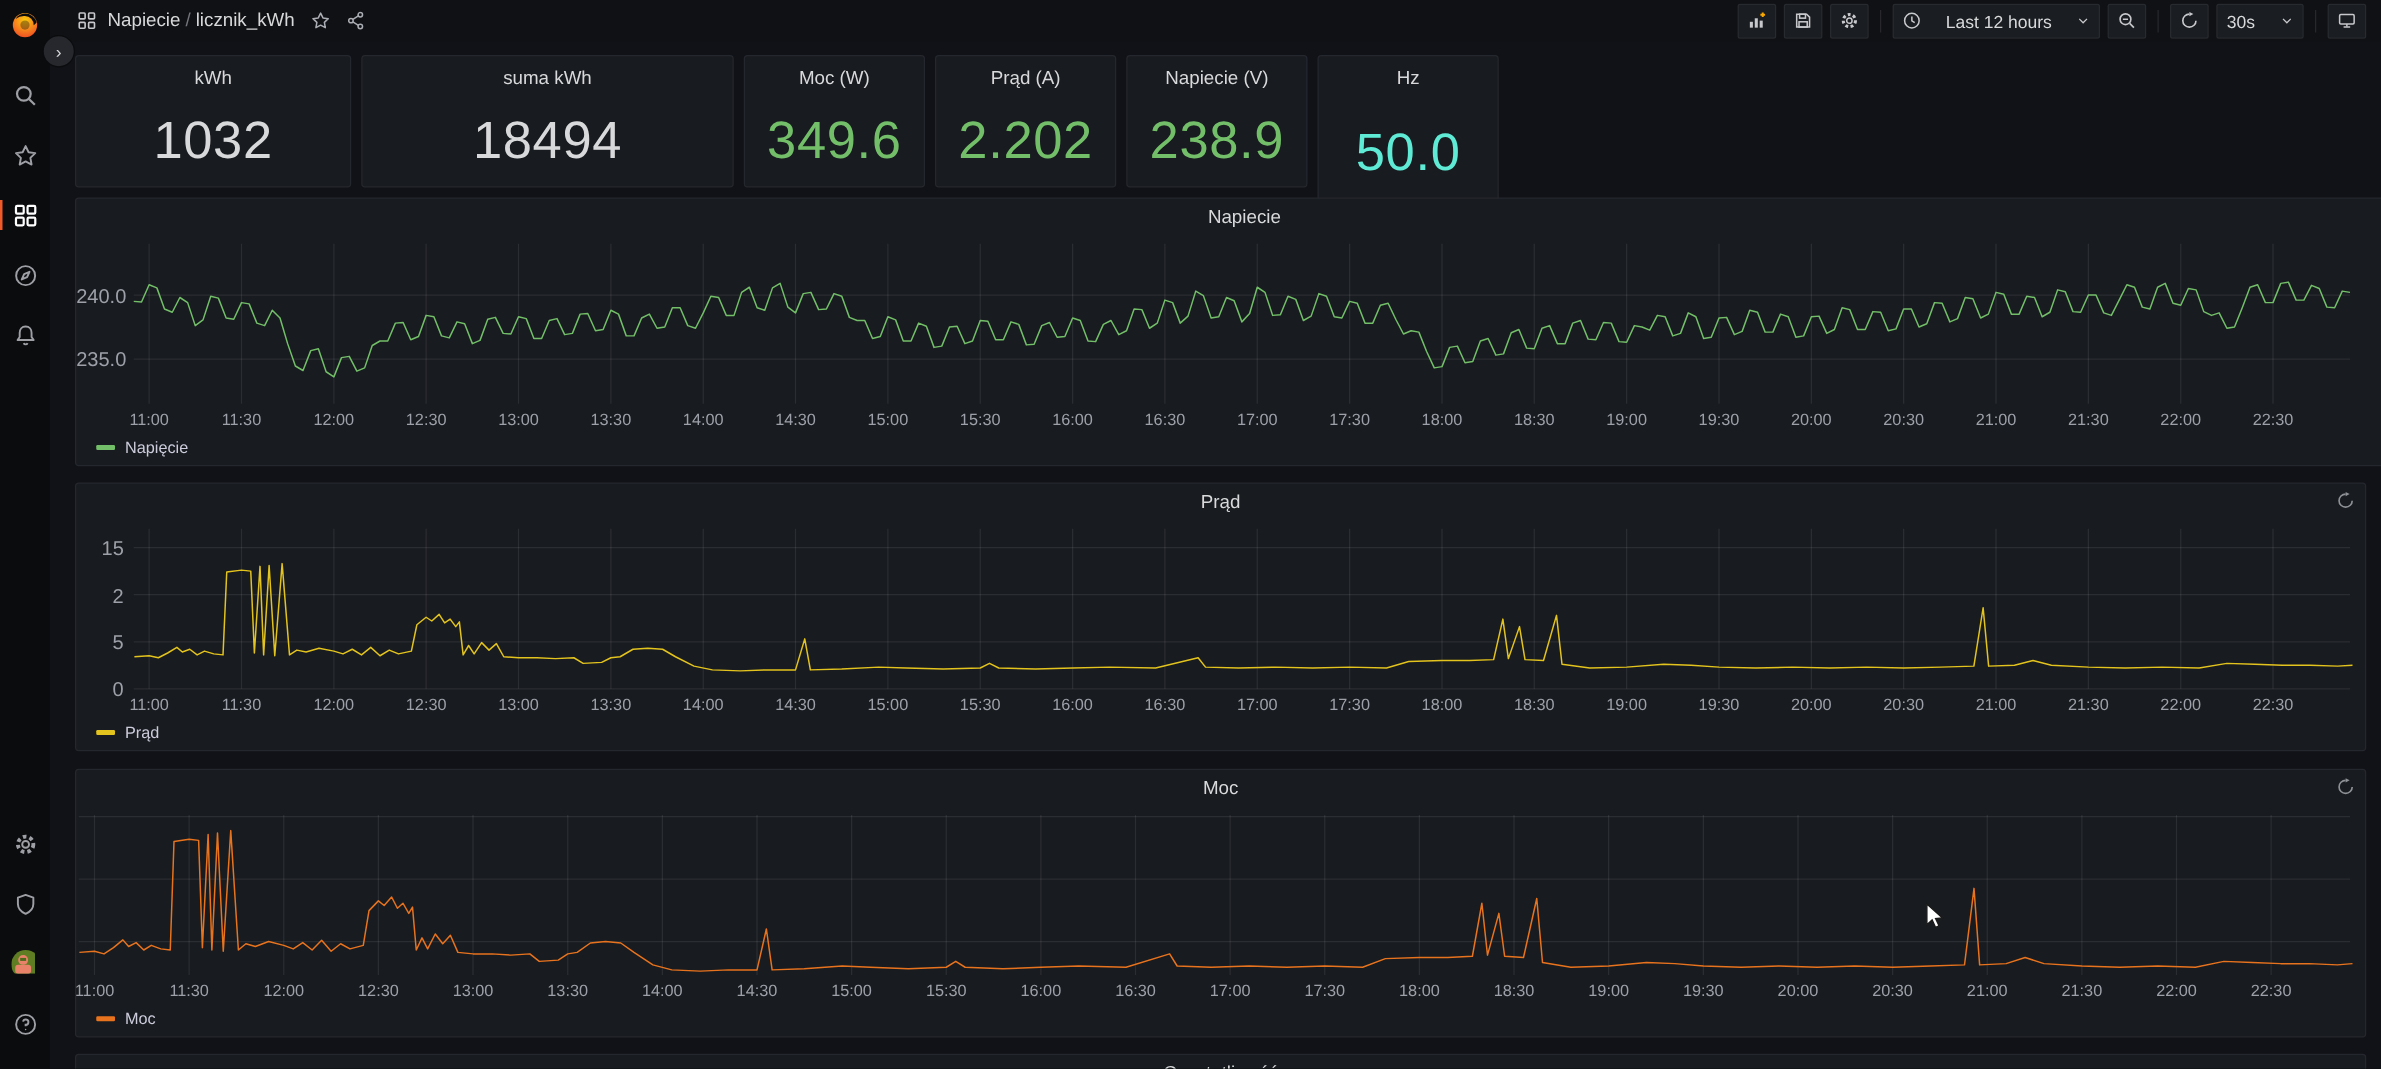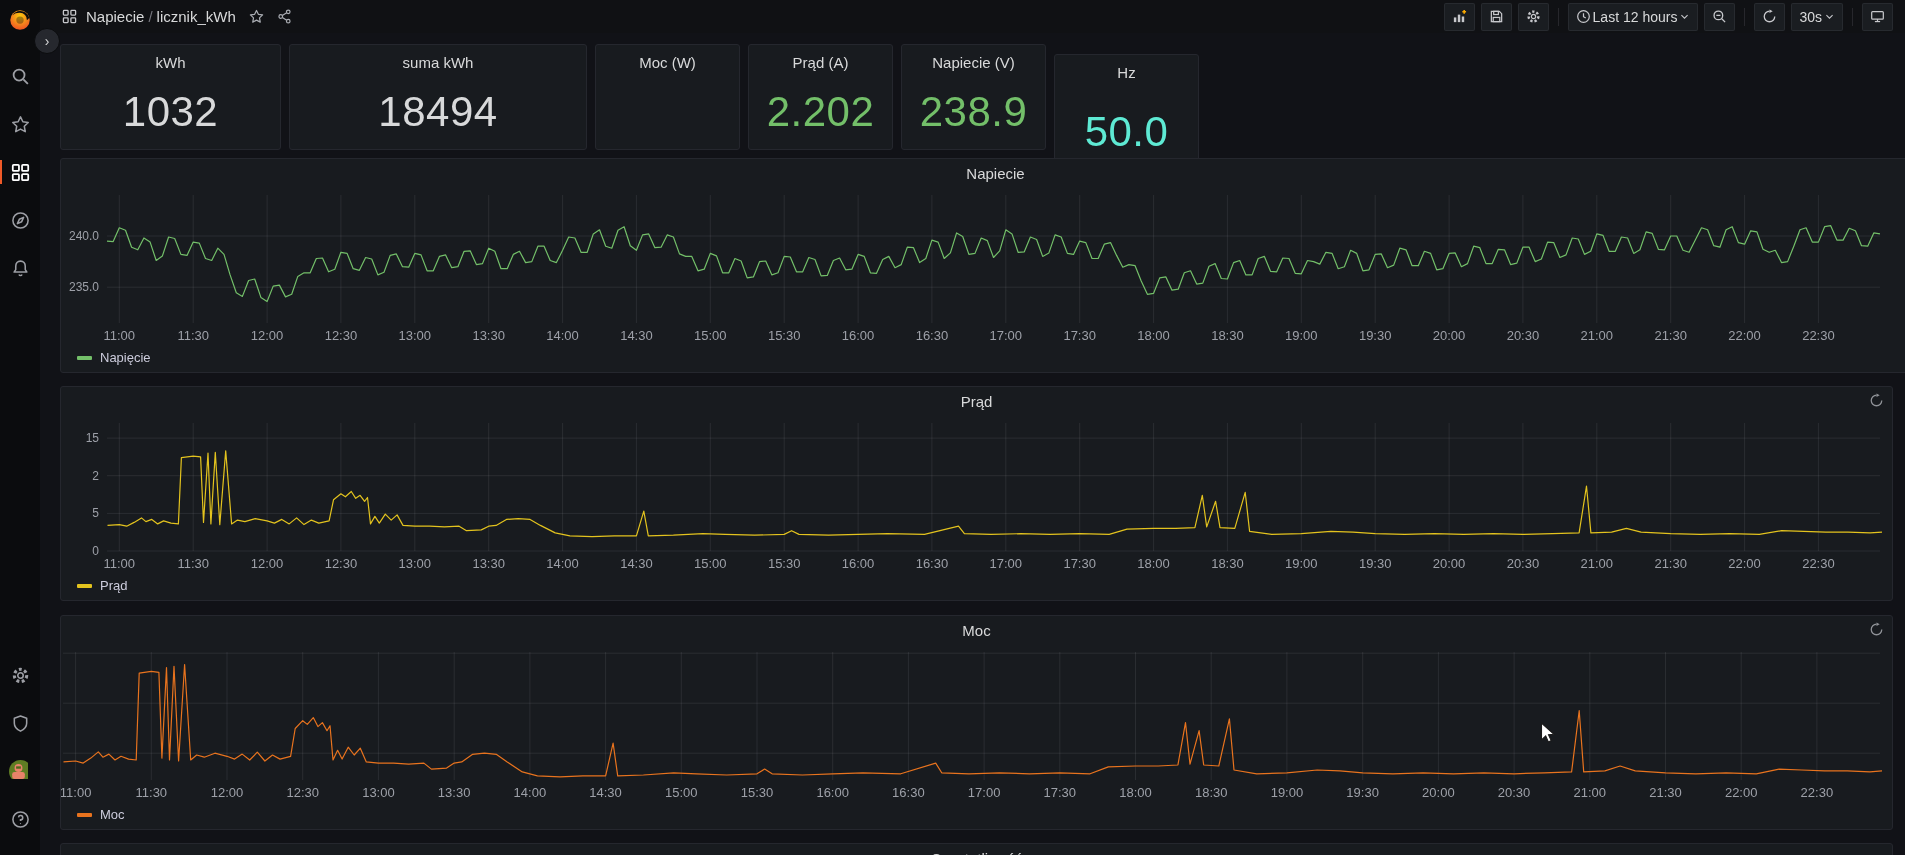--- a/index.html
+++ b/index.html
@@ -26,39 +26,39 @@
   
   .topbar { position:absolute; left:40px; top:0; right:0; height:33px; background:#101114;
             display:flex; align-items:center; padding:0 12px 0 22px; }
   .tb-left { display:flex; align-items:center; gap:9px; }
   .tb-left .crumb-icon { color:#c7c8cc; display:flex; }
   .crumb { font-size:15px; color:#d8d9da; white-space:nowrap; }
   .crumb .sep { color:#74757c; padding:0 4px; }
   .crumb-act { color:#aaadb3; display:flex; margin-left:4px; cursor:pointer; }
   .tb-right { margin-left:auto; display:flex; align-items:center; gap:6px; }
   .tb-btn { height:28px; min-width:30px; padding:0 7px; background:#1a1d21; border:1px solid rgba(204,204,220,0.08);
-            border-radius:2px; color:#c7c8cc; display:flex; align-items:center; justify-content:center; gap:2px;
+            border-radius:2px; color:#c7c8cc; display:flex; align-items:center; justify-content:center; gap:20px;
             font-family:"Liberation Sans",sans-serif; font-size:14px; cursor:pointer; }
   .tb-btn svg { width:15px; height:15px; }
   .tb-divider { width:1px; height:18px; background:rgba(204,204,220,0.12); margin:0 3px; }
   .tb-text { color:#d8d9da; }
 
   
   .panel { position:absolute; background:#181b1f; border:1px solid #25272e; border-radius:3px; overflow:hidden; }
   .panel-title { position:absolute; top:6px; left:0; right:0; text-align:center; font-size:15px; font-weight:500;
                  color:#d8d9da; cursor:pointer; }
   .stat-title { position:static; padding-top:9px; }
   .stat-value { position:absolute; top:30px; bottom:0; left:0; right:0; display:flex; align-items:center; justify-content:center;
                 font-size:42px; font-weight:500; letter-spacing:0.5px; }
   .corner-refresh { position:absolute; top:6px; right:8px; width:15px; height:15px; color:#8e9196; cursor:pointer; z-index:2; }
 
   .plot { position:absolute; overflow:visible; }
   .grid { stroke:rgba(204,204,220,0.10); stroke-width:1; }
   .x-tick { position:absolute; transform:translateX(-50%); font-size:13px; color:#9da0a8; white-space:nowrap; }
-  .y-tick { position:absolute; text-align:right; font-size:12px; color:#9da0a8; }
+  .y-tick { position:absolute; text-align:right; font-size:16px; color:#9da0a8; }
   .legend { position:absolute; left:16px; bottom:7px; display:flex; align-items:center; gap:8px; cursor:pointer; }
   .legend-swatch { width:15px; height:4px; border-radius:1px; }
   .legend-label { font-size:13px; color:#ccccdc; }
 
   .cursor { position:absolute; z-index:9; pointer-events:none; }
 </style>
 </head>
 <body>
 
 <div class="screen">
@@ -236,30 +236,31 @@
   <div class="panel" style="left:60px;  top:44px; width:221px; height:106px;">
     <div class="panel-title stat-title">kWh</div>
     <div class="stat-value" style="color: rgb(216, 217, 218);">1032</div>
   </div>
   <div class="panel" style="left:289px; top:44px; width:298px; height:106px;">
     <div class="panel-title stat-title">suma kWh</div>
     <div class="stat-value" style="color: rgb(216, 217, 218);">18494</div>
   </div>
   <div class="panel" style="left:595px; top:44px; width:145px; height:106px;">
     <div class="panel-title stat-title">Moc (W)</div>
+    <div class="stat-value" style="color: rgb(115, 191, 105);">349.6</div>
   </div>
   <div class="panel" style="left:748px; top:44px; width:145px; height:106px;">
     <div class="panel-title stat-title">Prąd (A)</div>
     <div class="stat-value" style="color: rgb(115, 191, 105);">2.202</div>
   </div>
   <div class="panel" style="left:901px; top:44px; width:145px; height:106px;">
     <div class="panel-title stat-title">Napiecie (V)</div>
     <div class="stat-value" style="color: rgb(115, 191, 105);">238.9</div>
   </div>
-  <div class="panel" style="left:1054px; top:54px; width:145px; height:126px;">
+  <div class="panel" style="left:1054px; top:44px; width:145px; height:126px;">
     <div class="panel-title stat-title">Hz</div>
     <div class="stat-value" style="color: #5eead4;">50.0</div>
   </div>
 
   <div class="panel chart-panel" style="left:60px; top:158px; width:1871px; height:215px;">
     <div class="panel-title">Napiecie</div>
     <svg class="plot" viewBox="0 0 1773 128" style="left: 46px; top: 36px; width: 1773px; height: 128px;">
         <line class="grid" x1="12.3" y1="0" x2="12.3" y2="128"></line>
         <line class="grid" x1="86.2" y1="0" x2="86.2" y2="128"></line>
         <line class="grid" x1="160.1" y1="0" x2="160.1" y2="128"></line>

